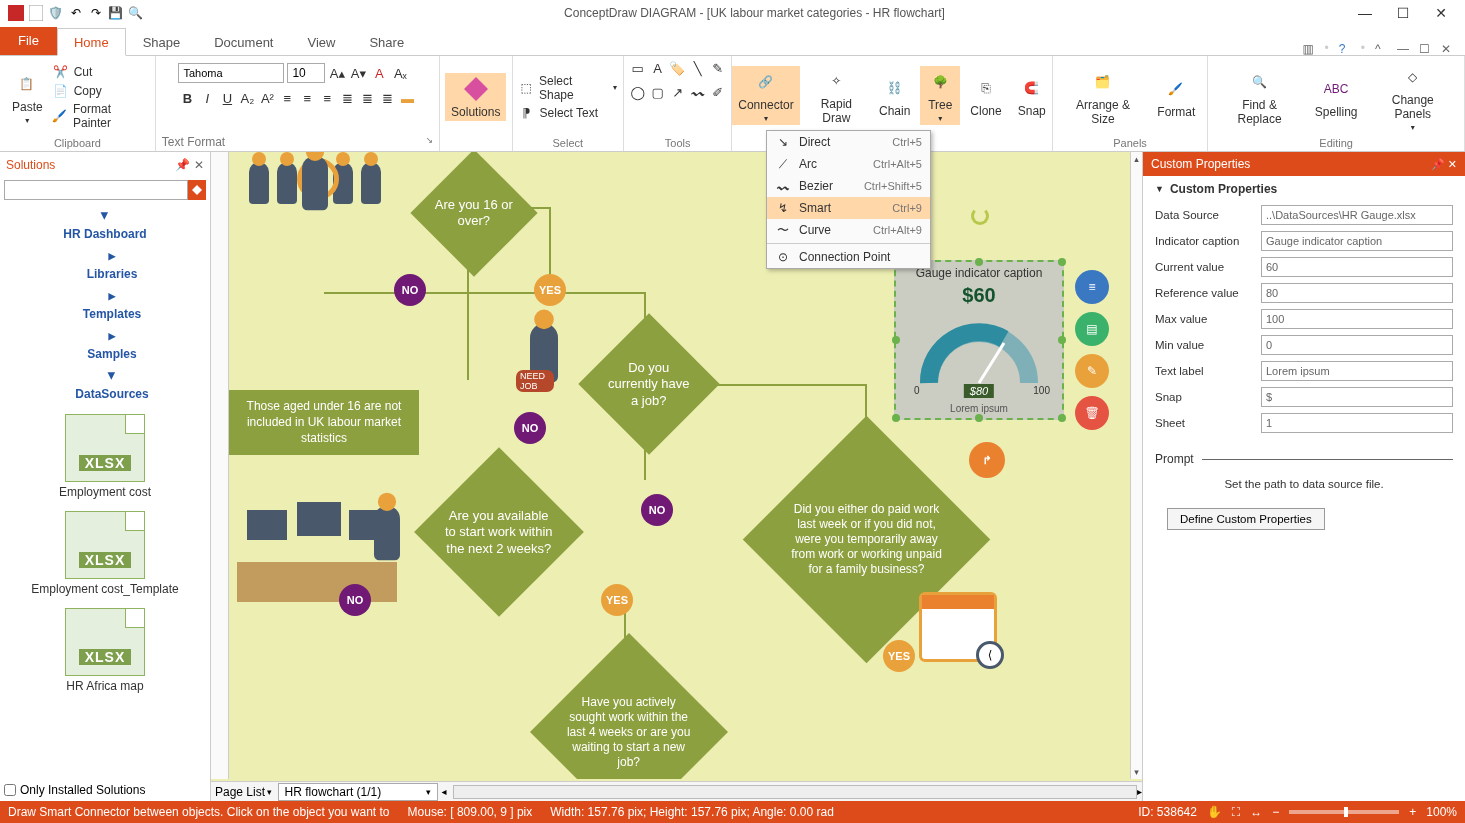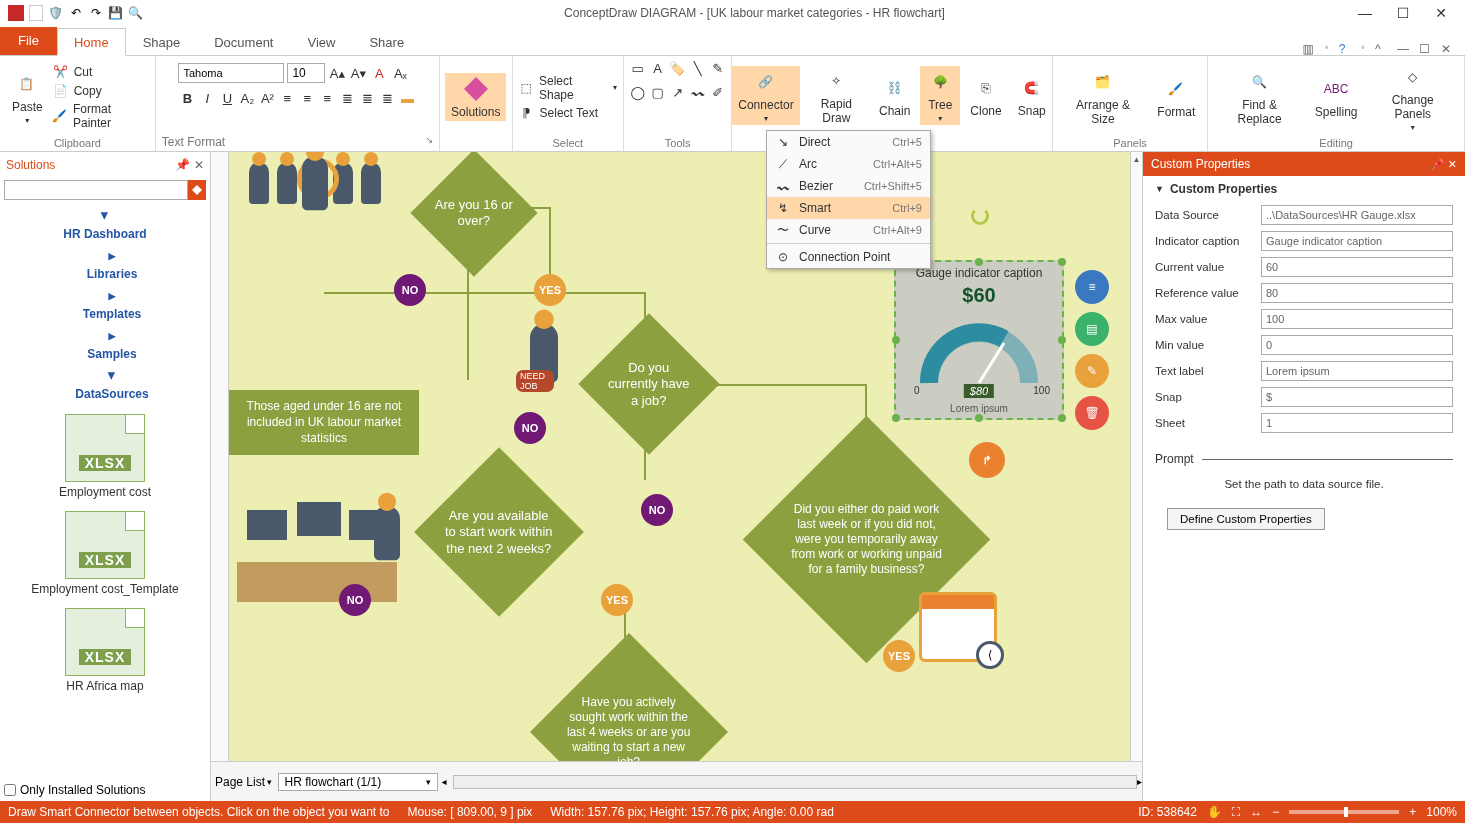--- a/index.html
+++ b/index.html
@@ -95,21 +95,21 @@
 .gauge-badge { position:absolute; left:50%; bottom:20px; transform:translateX(-50%); background:#3a5b2a; color:#fff; font-size:11px; padding:1px 6px;font-style:italic; }
 
 
 .fab { position:absolute; width:34px; height:34px; border-radius:50%; display:flex; align-items:center; justify-content:center; color:#fff; }
 .fab.menu { background:#3b78c2; }
 .fab.green { background:#3bb26b; }
 .fab.orange { background:#e9a23b; }
 .fab.red { background:#e55342; }
 
 
-.pagelist { position:absolute; left:0; right:0; bottom:0; height:40px; background:#f5f5f5; border-top:1px solid #ccc; display:flex; align-items:center; font-size:11px; padding-left:4px; }
+.pagelist { position:absolute; left:0; right:0; bottom:0; height:20px; background:#f5f5f5; border-top:1px solid #ccc; display:flex; align-items:center; font-size:11px; padding-left:4px; }
 .pagelist .sel { height:18px; border:1px solid #aaa; padding:0 6px; margin:0 4px; display:flex; align-items:center; gap:6px; min-width:160px; background:#fff; }
 .pagelist .scroll { flex:1; margin-left:6px; height:14px; background:#eee; border:1px solid #bbb; }
 
 
 .cp-panel { position:absolute; right:0; top:152px; width:323px; bottom:22px; background:#fff; border-left:1px solid #ccc; }
 .cp-hdr { height:24px; background:#dd4b1a; color:#fff; display:flex; align-items:center; padding:0 8px; font-size:13px; }
 .cp-hdr .pin { margin-left:auto; font-size:11px; }
 .cp-sect { padding:6px 12px; font-weight:bold; font-size:12px; color:#333; display:flex; align-items:center; gap:6px; }
 .cp-rows { padding:0 12px; }
 .cp-row { display:flex; align-items:center; gap:8px; padding:3px 0; }

